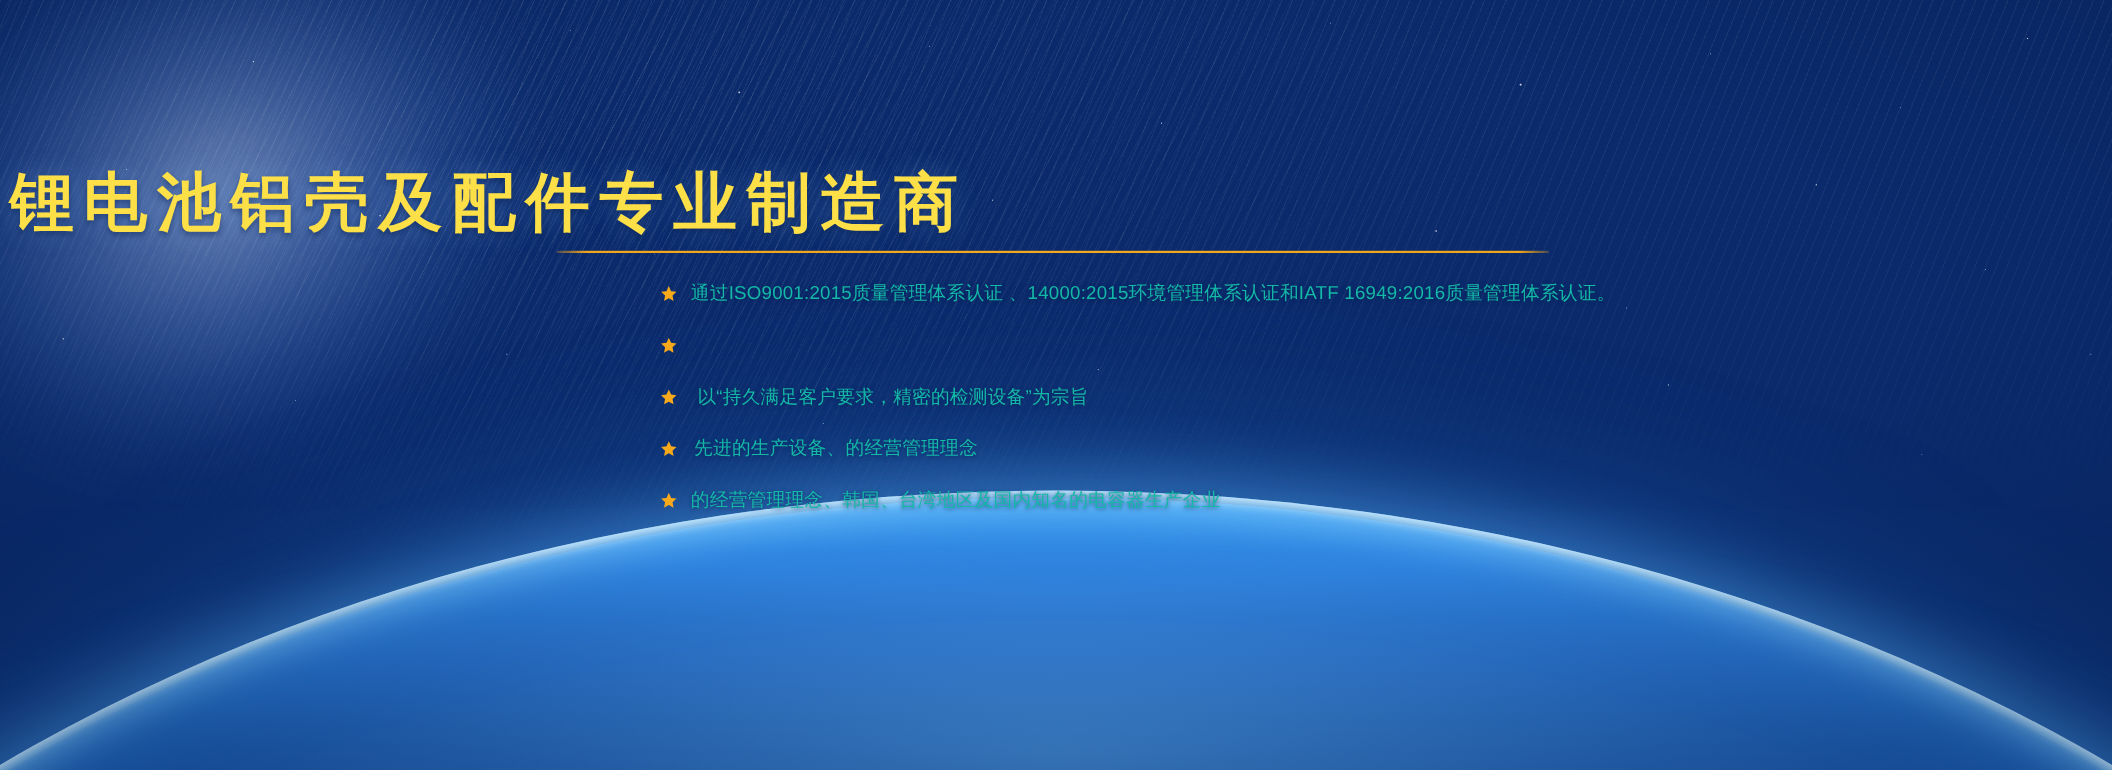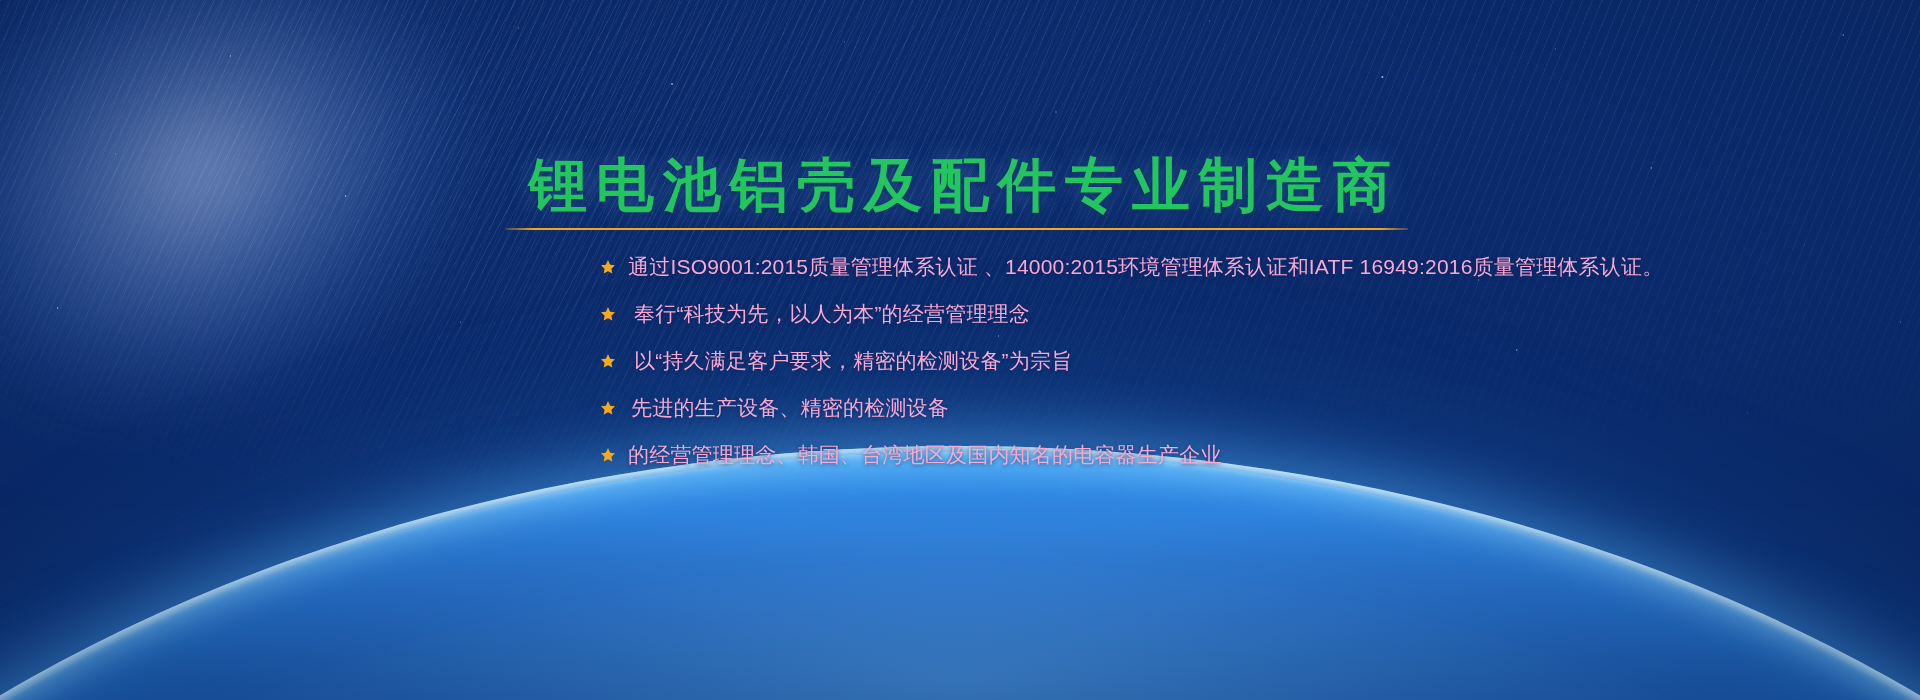--- a/index.html
+++ b/index.html
@@ -216,22 +216,22 @@
   .content {
     position:absolute;
     left:0; right:0; top:0;
     height:700px;
   }
 
   .headline {
     position:absolute;
     left:0; right:0;
     top:150px;
-    text-align:center;
-    color:#22c55e;
+    text-align:left;
+    color:#fde047;
     font-size:58px;
     font-weight:bold;
     letter-spacing:9px;
     line-height:1.2;
     text-indent:9px;
     text-shadow:
       0 2px 6px rgba(5,30,80,0.55),
       0 0 22px rgba(120,180,255,0.35);
     white-space:nowrap;
   }
@@ -265,22 +265,22 @@
   .bullet-star {
     flex:0 0 auto;
     width:16px; height:16px;
     margin-right:12px;
     color:#f6a91b;
     display:inline-block;
     line-height:0;
   }
   .bullet-star svg { display:block; }
   .bullet-text {
-    color:#f9a8d4;
-    font-size:21px;
+    color:#14b8a6;
+    font-size:17px;
     letter-spacing:0.2px;
     text-shadow:0 1px 4px rgba(6,32,85,0.70);
   }
 
   
   .bullet-row.indent-sm .bullet-text { padding-left:3px; }
   .bullet-row.indent-md .bullet-text { padding-left:6px; }
 
   
   .vignette {
@@ -325,39 +325,38 @@
         </span>
         <span class="bullet-text">通过ISO9001:2015质量管理体系认证 、14000:2015环境管理体系认证和IATF 16949:2016质量管理体系认证。</span>
       </div>
 
       <div class="bullet-row indent-md">
         <span class="bullet-star">
           <svg width="16" height="16" viewBox="0 0 24 24" aria-hidden="true">
             <path fill="currentColor" d="M12 1.6l3.2 6.9 7.3.9-5.4 5.1 1.4 7.4L12 18.2 5.5 21.9l1.4-7.4L1.5 9.4l7.3-.9z"></path>
           </svg>
         </span>
-        <span class="bullet-text">奉行“科技为先，以人为本”的经营管理理念</span>
       </div>
 
       <div class="bullet-row indent-md">
         <span class="bullet-star">
           <svg width="16" height="16" viewBox="0 0 24 24" aria-hidden="true">
             <path fill="currentColor" d="M12 1.6l3.2 6.9 7.3.9-5.4 5.1 1.4 7.4L12 18.2 5.5 21.9l1.4-7.4L1.5 9.4l7.3-.9z"></path>
           </svg>
         </span>
         <span class="bullet-text">以“持久满足客户要求，精密的检测设备”为宗旨</span>
       </div>
 
       <div class="bullet-row indent-sm">
         <span class="bullet-star">
           <svg width="16" height="16" viewBox="0 0 24 24" aria-hidden="true">
             <path fill="currentColor" d="M12 1.6l3.2 6.9 7.3.9-5.4 5.1 1.4 7.4L12 18.2 5.5 21.9l1.4-7.4L1.5 9.4l7.3-.9z"></path>
           </svg>
         </span>
-        <span class="bullet-text">先进的生产设备、精密的检测设备</span>
+        <span class="bullet-text">先进的生产设备、的经营管理理念</span>
       </div>
 
       <div class="bullet-row">
         <span class="bullet-star">
           <svg width="16" height="16" viewBox="0 0 24 24" aria-hidden="true">
             <path fill="currentColor" d="M12 1.6l3.2 6.9 7.3.9-5.4 5.1 1.4 7.4L12 18.2 5.5 21.9l1.4-7.4L1.5 9.4l7.3-.9z"></path>
           </svg>
         </span>
         <span class="bullet-text">的经营管理理念、韩国、台湾地区及国内知名的电容器生产企业</span>
       </div>

